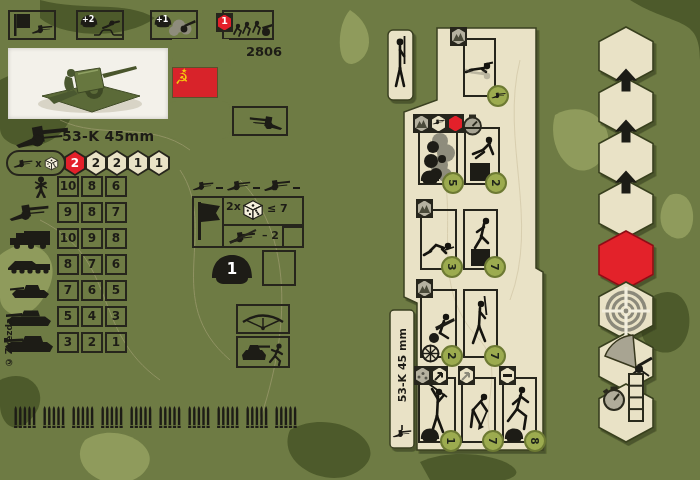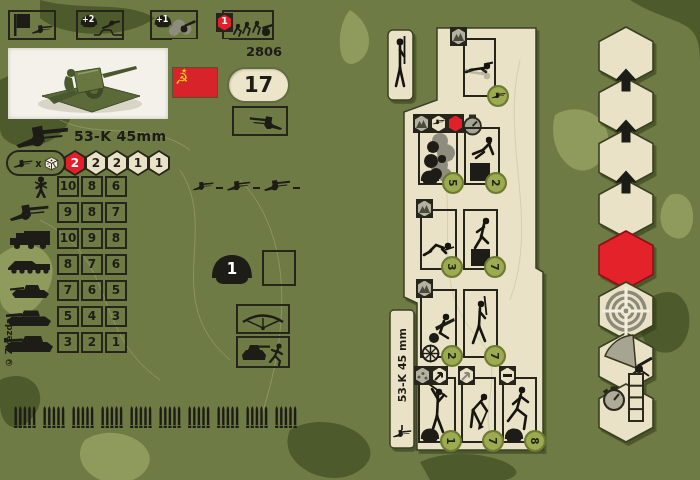--- a/index.html
+++ b/index.html
@@ -237,34 +237,31 @@
       <path d="M58,28 C55,34 56,40 60,44 L66,40 L64,30 Z" fill="#4a5830"></path>
       <path d="M70,26 L90,22" stroke="#8fa063" stroke-width="1.5" fill="none"></path>
     </svg>
   </div>
 
   <div class="abs" style="left:173px;top:68px;width:44px;height:29px;background:#d8232a;box-shadow:0 0 0 1px rgba(60,20,10,.4)">
     <span class="abs" style="left:8px;top:-1px;font-size:7px;color:#f6c90e">★</span>
     <span class="abs" style="left:2px;top:2px;font-size:15px;color:#f6c90e">☭</span>
   </div>
 
-  <div class="abs" style="left:229px;top:69px;width:59px;height:32px;background:#ece5ca;border-radius:16px;
-       box-shadow:0 0 0 2px rgba(85,90,55,.45), inset 1px 1px 2px rgba(0,0,0,.18);
-       text-align:center;font-weight:bold;font-size:21px;line-height:32px">17</div>
 
   <div class="obox" style="left:232px;top:106px;width:56px;height:30px">
     <svg class="abs" style="left:12px;top:7px" width="40" height="15">
       <use href="#icon-gun" width="40" height="15" transform="scale(-1,1) translate(-40,0)"></use>
     </svg>
   </div>
 
   <svg class="abs" style="left:14px;top:124px" width="56" height="24">
     <use href="#icon-gun" width="56" height="24"></use>
   </svg>
-  <div class="abs" style="left:74px;top:128px;width:140px;font-weight:bold;font-size:14px;letter-spacing:.3px">53-K 45mm</div>
+  <div class="abs" style="left:62px;top:128px;width:140px;font-weight:bold;font-size:14px;letter-spacing:.3px">53-K 45mm</div>
 
   <div class="abs" style="left:6px;top:150px;width:60px;height:26px;border:2px solid #26251c;border-radius:13px;
        display:flex;align-items:center;justify-content:center;gap:2px">
     <svg width="20" height="9">
           <use href="#icon-gun" width="20" height="9"></use>
         </svg>
     <span style="font-size:10px;font-weight:bold">x</span>
     <svg width="15" height="15">
           <use href="#icon-dice" width="15" height="15"></use>
         </svg>
@@ -371,20 +368,40 @@
 
   <svg class="abs" style="left:192px;top:178px" width="112" height="16">
     <use href="#icon-gun" x="0" y="3" width="22" height="9.5"></use>
     <rect x="24" y="9" width="7" height="2" fill="#1d1c16"></rect>
     <use href="#icon-gun" x="34" y="2" width="25" height="10.8"></use>
     <rect x="61" y="9" width="7" height="2" fill="#1d1c16"></rect>
     <use href="#icon-gun" x="71" y="1" width="28" height="12.1"></use>
     <rect x="101" y="9" width="7" height="2" fill="#1d1c16"></rect>
   </svg>
 
+  <div class="obox" style="left:192px;top:196px;width:112px;height:52px">
+    <div class="abs" style="left:0;top:0;width:30px;height:48px;border-right:2px solid #26251c">
+      <svg width="28" height="46">
+        <rect x="4" y="4" width="3" height="38" fill="#1d1c16"></rect>
+        <path d="M7,5 L26,8 L22,15 L26,22 L7,24 Z" fill="#1d1c16"></path>
+      </svg>
+    </div>
+    <div class="abs" style="left:32px;top:2px;font-size:11px;font-weight:bold">2x</div>
+    <svg class="abs" style="left:48px;top:1px" width="22" height="22">
+          <use href="#icon-dice" width="22" height="22"></use>
+        </svg>
+    <div class="abs" style="left:73px;top:4px;font-size:11px;font-weight:bold">≤ 7</div>
+    <div class="abs" style="left:30px;top:26px;width:78px;border-top:2px solid #26251c"></div>
+    <svg class="abs" style="left:34px;top:30px" width="30" height="16">
+      <use href="#icon-gun" y="3" width="28" height="12"></use>
+      <line x1="2" y1="15" x2="28" y2="2" stroke="#26251c" stroke-width="2"></line>
+    </svg>
+    <div class="abs" style="left:68px;top:31px;font-size:11px;font-weight:bold">– 2</div>
+    <div class="abs" style="left:88px;top:28px;width:20px;height:20px;border-left:2px solid #26251c;border-top:2px solid #26251c"></div>
+  </div>
 
   <div class="abs" style="left:208px;top:252px;width:48px;height:38px">
     <svg width="48" height="36">
           <use href="#icon-helmet" width="48" height="36"></use>
         </svg>
     <span class="abs wht" style="left:0;top:8px;width:48px;text-align:center;font-size:15px">1</span>
   </div>
   <div class="abs" style="left:262px;top:250px;width:34px;height:36px;border:2.5px solid #26251c"></div>
 
   <div class="obox" style="left:236px;top:304px;width:54px;height:30px">

